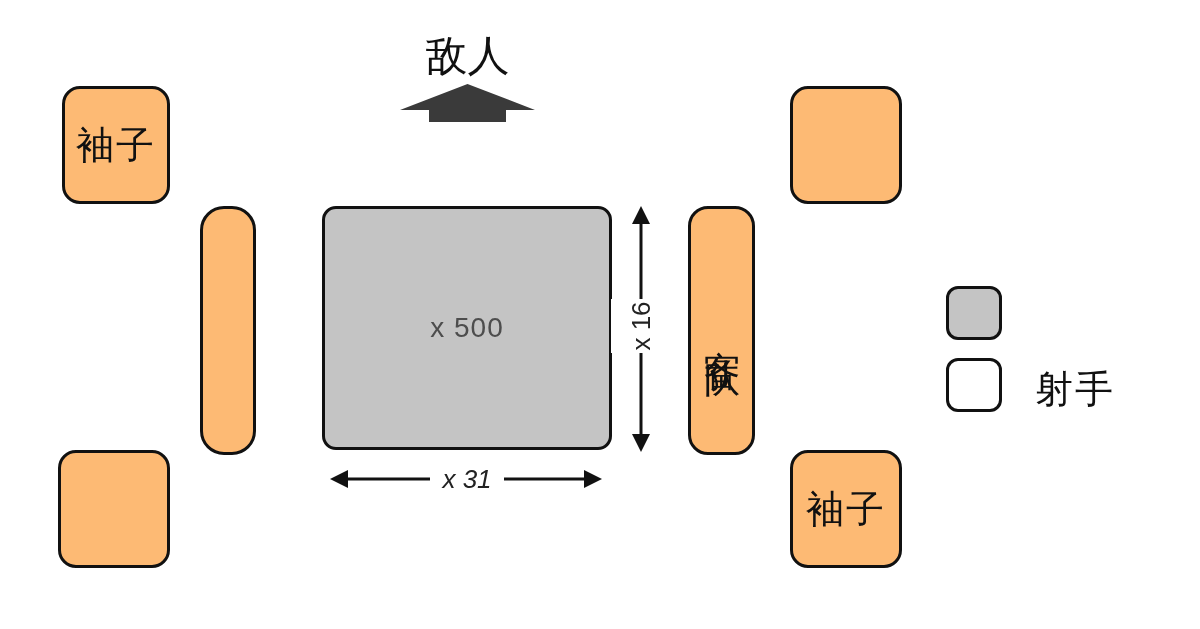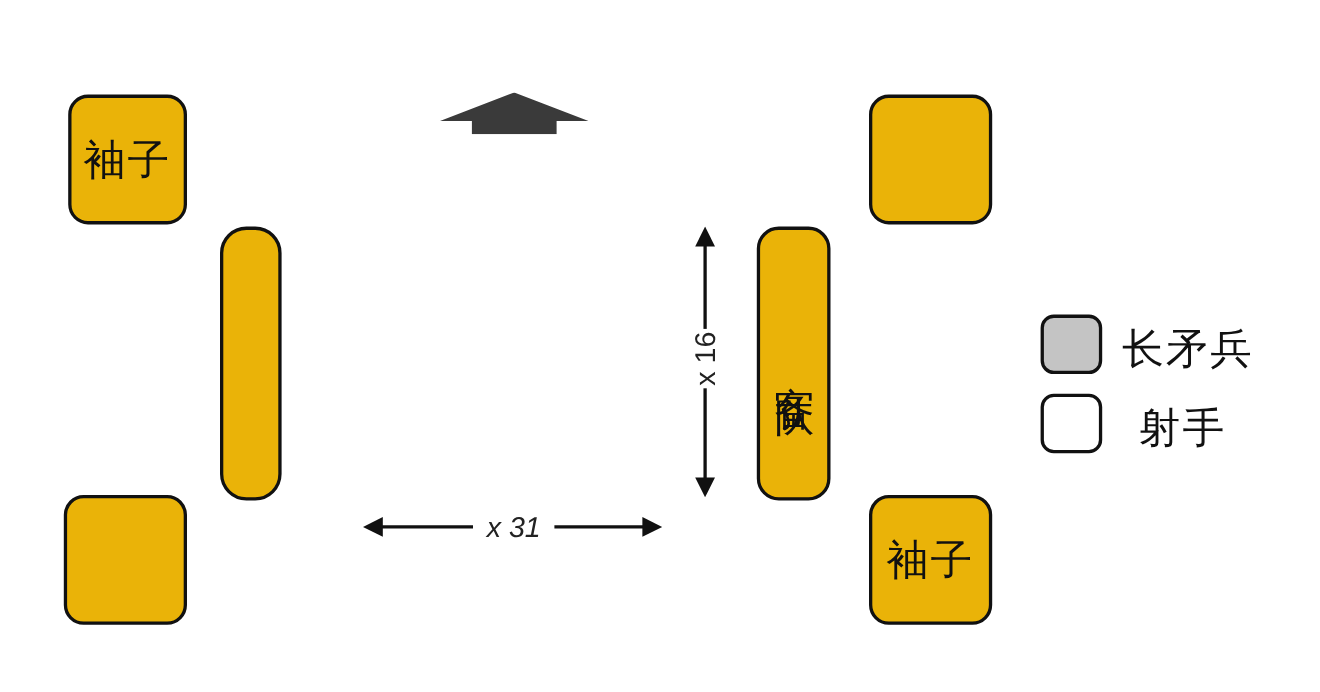--- a/index.html
+++ b/index.html
@@ -13,21 +13,21 @@
     height: 629px;
     background: #ffffff;
     font-family: "Liberation Sans", sans-serif;
     color: #111111;
     overflow: hidden;
   }
   .box {
     position: absolute;
     border: 3px solid #111111;
     border-radius: 18px;
-    background: #eab308;
+    background: #fdba74;
     display: flex;
     align-items: center;
     justify-content: center;
     box-sizing: border-box;
   }
   .cjk-label {
     font-size: 38px;
     color: #111111;
     letter-spacing: 2px;
     white-space: nowrap;
@@ -126,56 +126,59 @@
     white-space: nowrap;
   }
   .label-pikemen  { left: 1020px; top: 292px; }
   .label-shooters { left: 1020px; top: 364px; margin-left: 15px; }
 </style>
 </head>
 <body>
 
 <div class="canvas">
 
+  <div class="enemy-label">敌人</div>
   <svg class="enemy-arrow" viewBox="0 0 135 38" xmlns="http://www.w3.org/2000/svg">
     <polygon points="67.5,0 135,26 106,26 106,38 29,38 29,26 0,26" fill="#3a3a3a"></polygon>
   </svg>
 
   <div class="box box-top-left">
     <span class="cjk-label">袖子</span>
   </div>
 
   <div class="box box-top-right"></div>
 
   <div class="box box-bottom-left"></div>
 
   <div class="box box-bottom-right">
     <span class="cjk-label">袖子</span>
   </div>
 
   <div class="box col-left"></div>
 
+  <div class="box pike-block">
+    <span class="pike-count">x 500</span>
+  </div>
 
   <svg class="v-arrow" viewBox="0 0 26 246" xmlns="http://www.w3.org/2000/svg">
     <line x1="13" y1="14" x2="13" y2="232" stroke="#111111" stroke-width="3"></line>
     <polygon points="13,0 4,18 22,18" fill="#111111"></polygon>
     <polygon points="13,246 4,228 22,228" fill="#111111"></polygon>
   </svg>
   <div class="height-label">x 16</div>
 
   <div class="box col-right">
     <span class="garrison-text">守备队</span>
   </div>
 
   <svg class="h-arrow" viewBox="0 0 272 26" xmlns="http://www.w3.org/2000/svg">
     <line x1="16" y1="13" x2="256" y2="13" stroke="#111111" stroke-width="3"></line>
     <polygon points="0,13 18,4 18,22" fill="#111111"></polygon>
     <polygon points="272,13 254,4 254,22" fill="#111111"></polygon>
   </svg>
   <div class="width-label">x 31</div>
 
   <div class="legend-swatch swatch-pikemen"></div>
-  <div class="legend-label label-pikemen">长矛兵</div>
 
   <div class="legend-swatch swatch-shooters"></div>
   <div class="legend-label label-shooters">射手</div>
 
 </div>
 
 </body></html>

